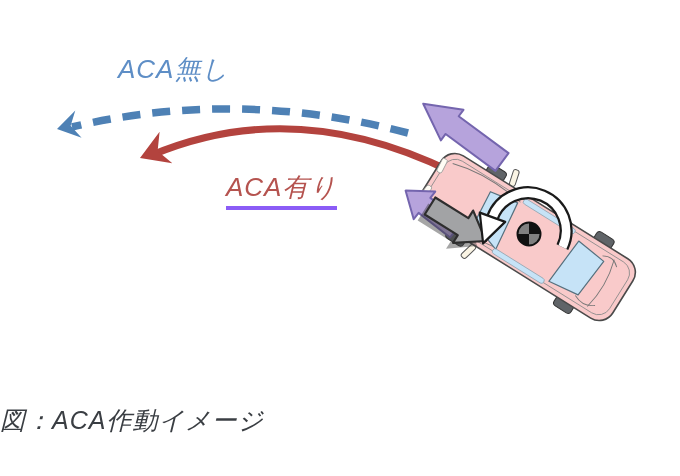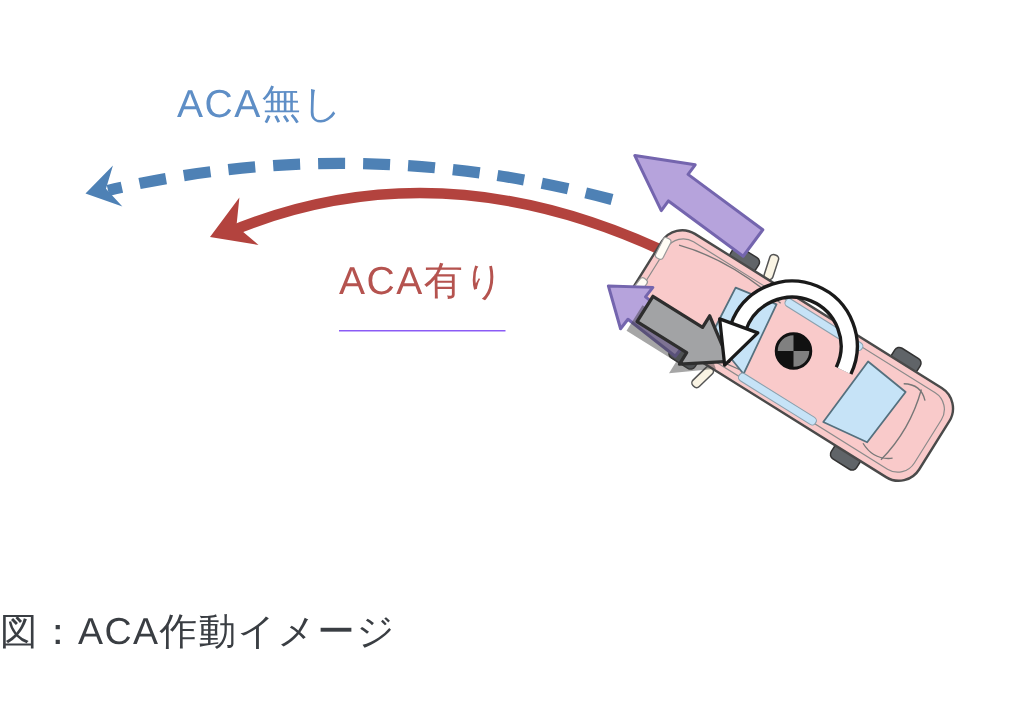--- a/index.html
+++ b/index.html
@@ -1,23 +1,23 @@
 <!DOCTYPE html>
 <html><head>
 <meta charset="utf-8">
 <style>
   html,body { margin:0; padding:0; background:#fff; }
   #stage {
     position:relative; width:648px; height:476px; background:#ffffff;
-    overflow:hidden; font-family:"Liberation Sans", sans-serif;
+    overflow:hidden; font-family:"Liberation Sans", sans-serif;font-style:italic;
   }
   #diagram-svg { position:absolute; left:0; top:0; }
   .lbl { position:absolute; font-size:26px; letter-spacing:1px; white-space:nowrap; }
   .lbl-blue { left:118px; top:52px; color:#5e8ec6; }
-  .lbl-red  { left:226px; top:170px; color:#b5534f; border-bottom:1px solid #8b5cf6; padding-bottom:15px; }
+  .lbl-red  { left:226px; top:170px; color:#b5534f; border-bottom:4px solid #8b5cf6; padding-bottom:1px; }
   .caption  { position:absolute; left:0; right:0; top:404px; text-align:left;
               font-size:25px; color:#3a3e43; letter-spacing:1px; }
 </style>
 </head>
 <body>
 
 <div id="stage">
 
   <svg id="diagram-svg" width="680" height="476" viewBox="0 0 680 476">
 

